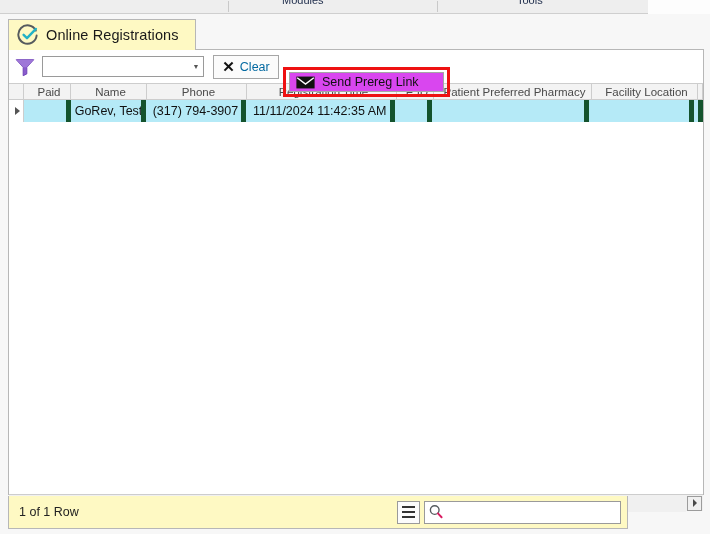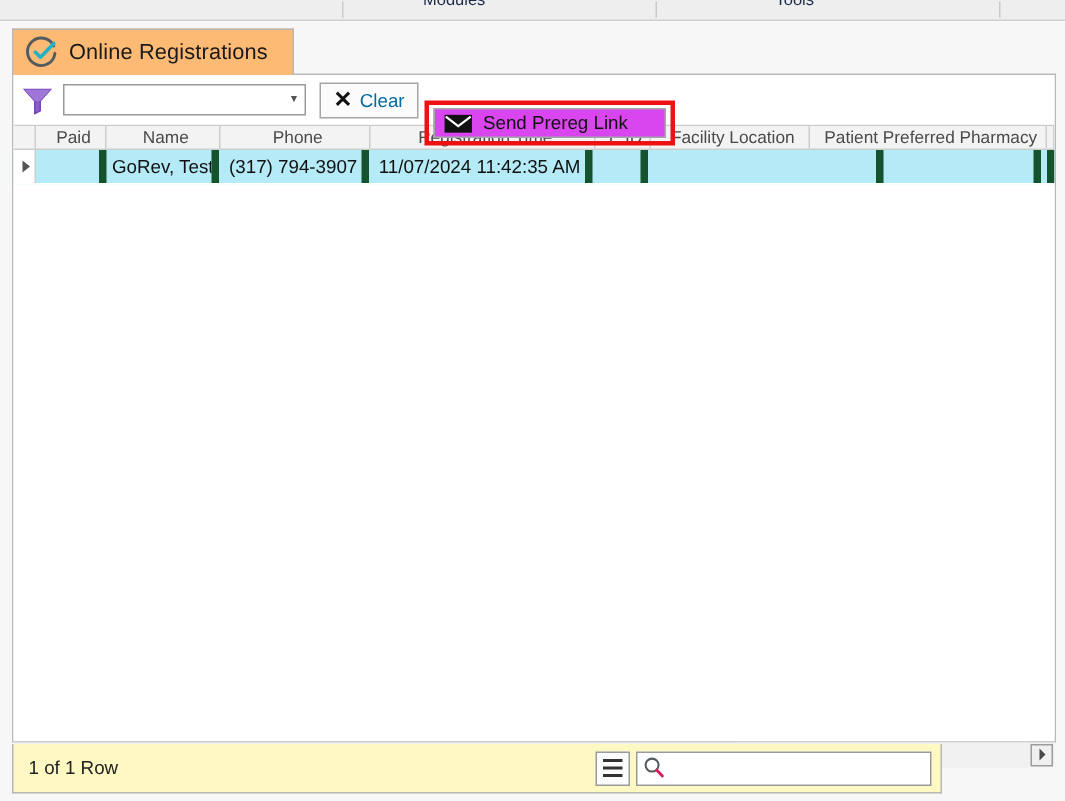--- a/index.html
+++ b/index.html
@@ -16,21 +16,21 @@
     position: relative;
     width: 710px;
     height: 534px;
     background: #fdfdfd;
   }
 
   
   .ribbon-strip {
     position: absolute;
     left: 0; top: 0;
-    width: 710px; height: 13px;
+    width: 648px; height: 13px;
     background: #eeeeee;
     border-bottom: 1px solid #cfcfcf;
     overflow: hidden;
   }
   .ribbon-tab {
     position: absolute;
     top: -6px;
     font-size: 11px;
     color: #1d2b4a;
     white-space: nowrap;
@@ -48,21 +48,21 @@
     left: 0; top: 14px;
     width: 710px; height: 520px;
     background: #f7f7f7;
   }
 
   
   .doc-tab {
     position: absolute;
     left: 8px; top: 5px;
     width: 188px; height: 31px;
-    background: #fdba74;
+    background: #fef9c3;
     border: 1px solid #b7b7b7;
     border-bottom: none;
     box-sizing: border-box;
     display: flex;
     align-items: center;
     padding-left: 8px;
     z-index: 5;
   }
   .doc-tab .tab-label {
     font-size: 14.5px;
@@ -377,33 +377,33 @@
 
       <div class="grid">
 
         <div class="grid-header">
           <div class="hcell indicator" style="width:15px;"></div>
           <div class="hcell" style="width:47px;">Paid</div>
           <div class="hcell" style="width:76px;">Name</div>
           <div class="hcell" style="width:100px;">Phone</div>
           <div class="hcell" style="width:150px;">Registration Time</div>
           <div class="hcell" style="width:37px;">E ID</div>
+          <div class="hcell" style="width:158px;">Patient Preferred Pharmacy</div>
           <div class="hcell" style="width:106px;">Facility Location</div>
-          <div class="hcell" style="width:158px;">Patient Preferred Pharmacy</div>
           <div class="hcell" style="width:5px;"></div>
         </div>
 
         <div class="grid-row">
           <div class="dcell indicator" style="width:15px;">
             <span class="row-caret"></span>
           </div>
           <div class="dcell" style="width:47px;"></div>
           <div class="dcell" style="width:76px;">GoRev, Test</div>
           <div class="dcell" style="width:100px;">(317) 794-3907</div>
-          <div class="dcell" style="width:150px;">11/07/2024 11:42:35 AM</div>
+          <div class="dcell" style="width:150px;">11/11/2024 11:42:35 AM</div>
           <div class="dcell" style="width:37px;"></div>
           <div class="dcell" style="width:158px;"></div>
           <div class="dcell" style="width:106px;"></div>
           <div class="dcell" style="width:5px;"></div>
         </div>
 
         <div class="grid-body-blank"></div>
       </div>
 
       <div class="hscroll">

